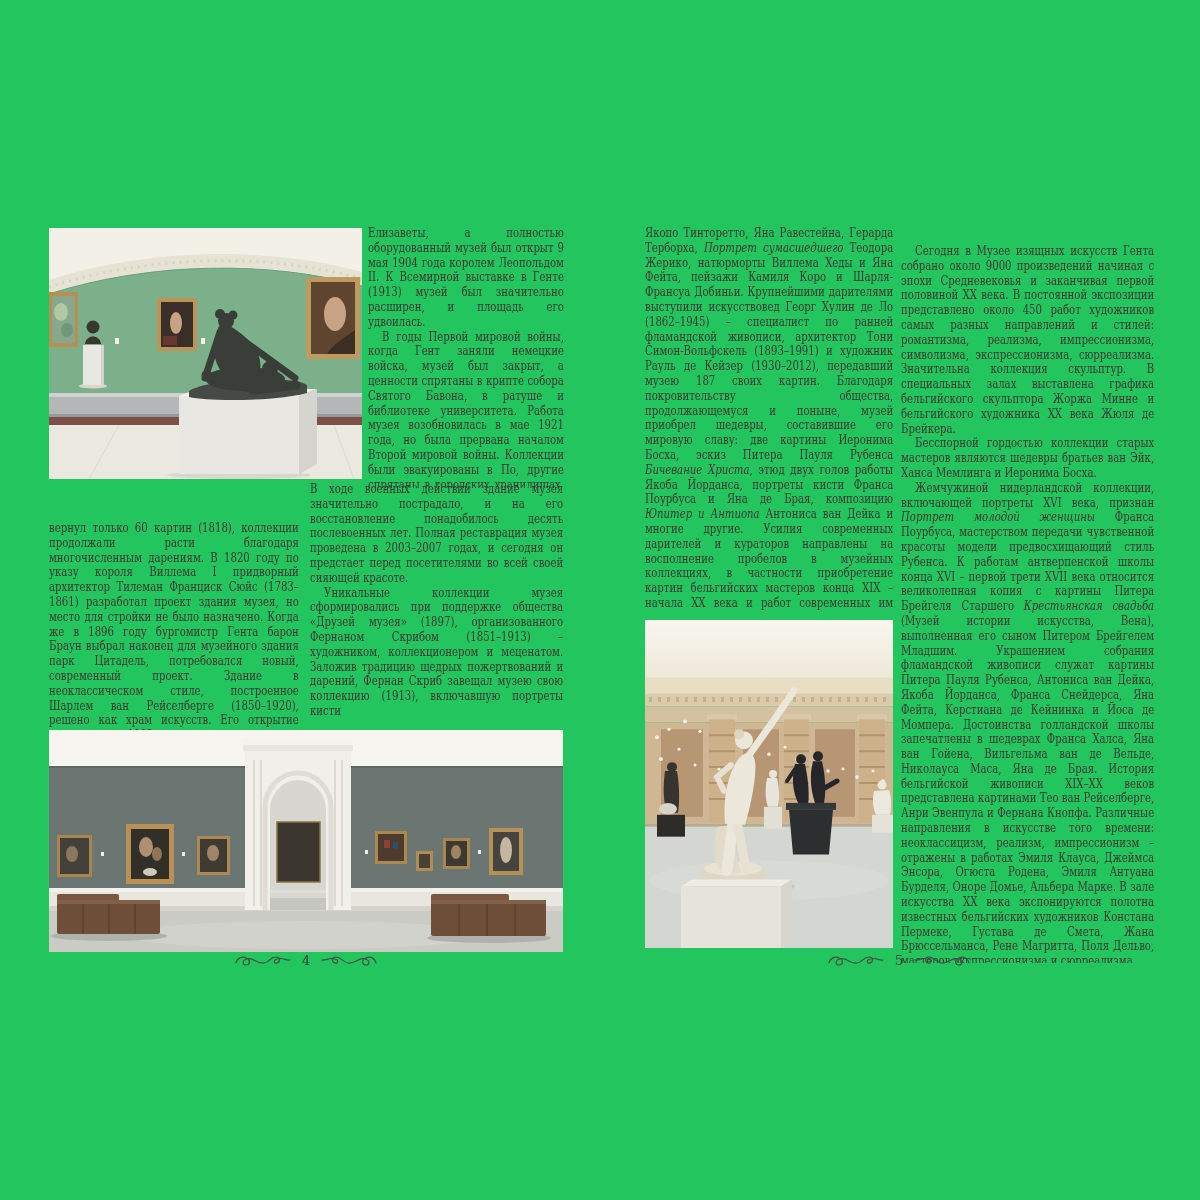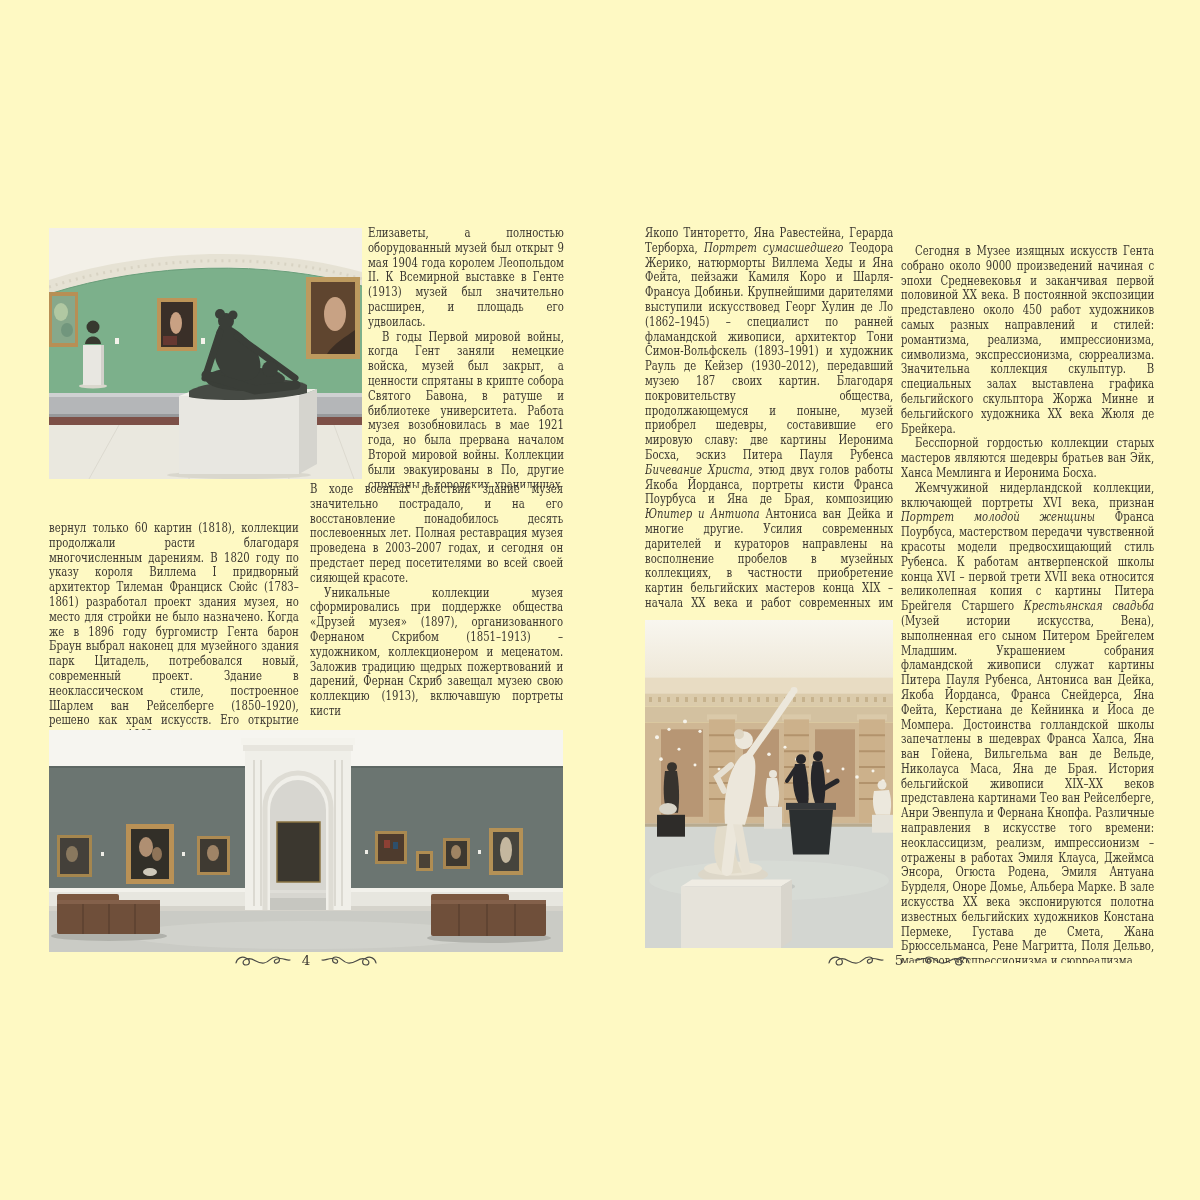--- a/index.html
+++ b/index.html
@@ -1,17 +1,17 @@
 <!DOCTYPE html>
 <html lang="ru"><head>
 <meta charset="utf-8">
 <title>Book spread</title>
 <style>
   html,body{margin:0;padding:0;background:#ffffff;}
-  .spread{position:relative;width:1200px;height:1200px;background:#fef9c3;overflow:hidden;
+  .spread{position:relative;width:1200px;height:1200px;background:#22c55e;overflow:hidden;
           font-family:"DejaVu Serif","Liberation Serif",serif;color:#3b3731;}
   .abs{position:absolute;}
   .col{overflow:hidden;}
   .col-inner{transform:scaleX(0.83);transform-origin:0 0;font-size:12.2px;line-height:14.8px;
              text-align:justify;color:#3b3731;}
   .col-inner p{margin:0;padding:0;}
   .col-inner p.indent{text-indent:17px;}
   .it{font-style:italic;}
   .photo{margin:0;padding:0;display:block;}
   .photo svg{display:block;}

